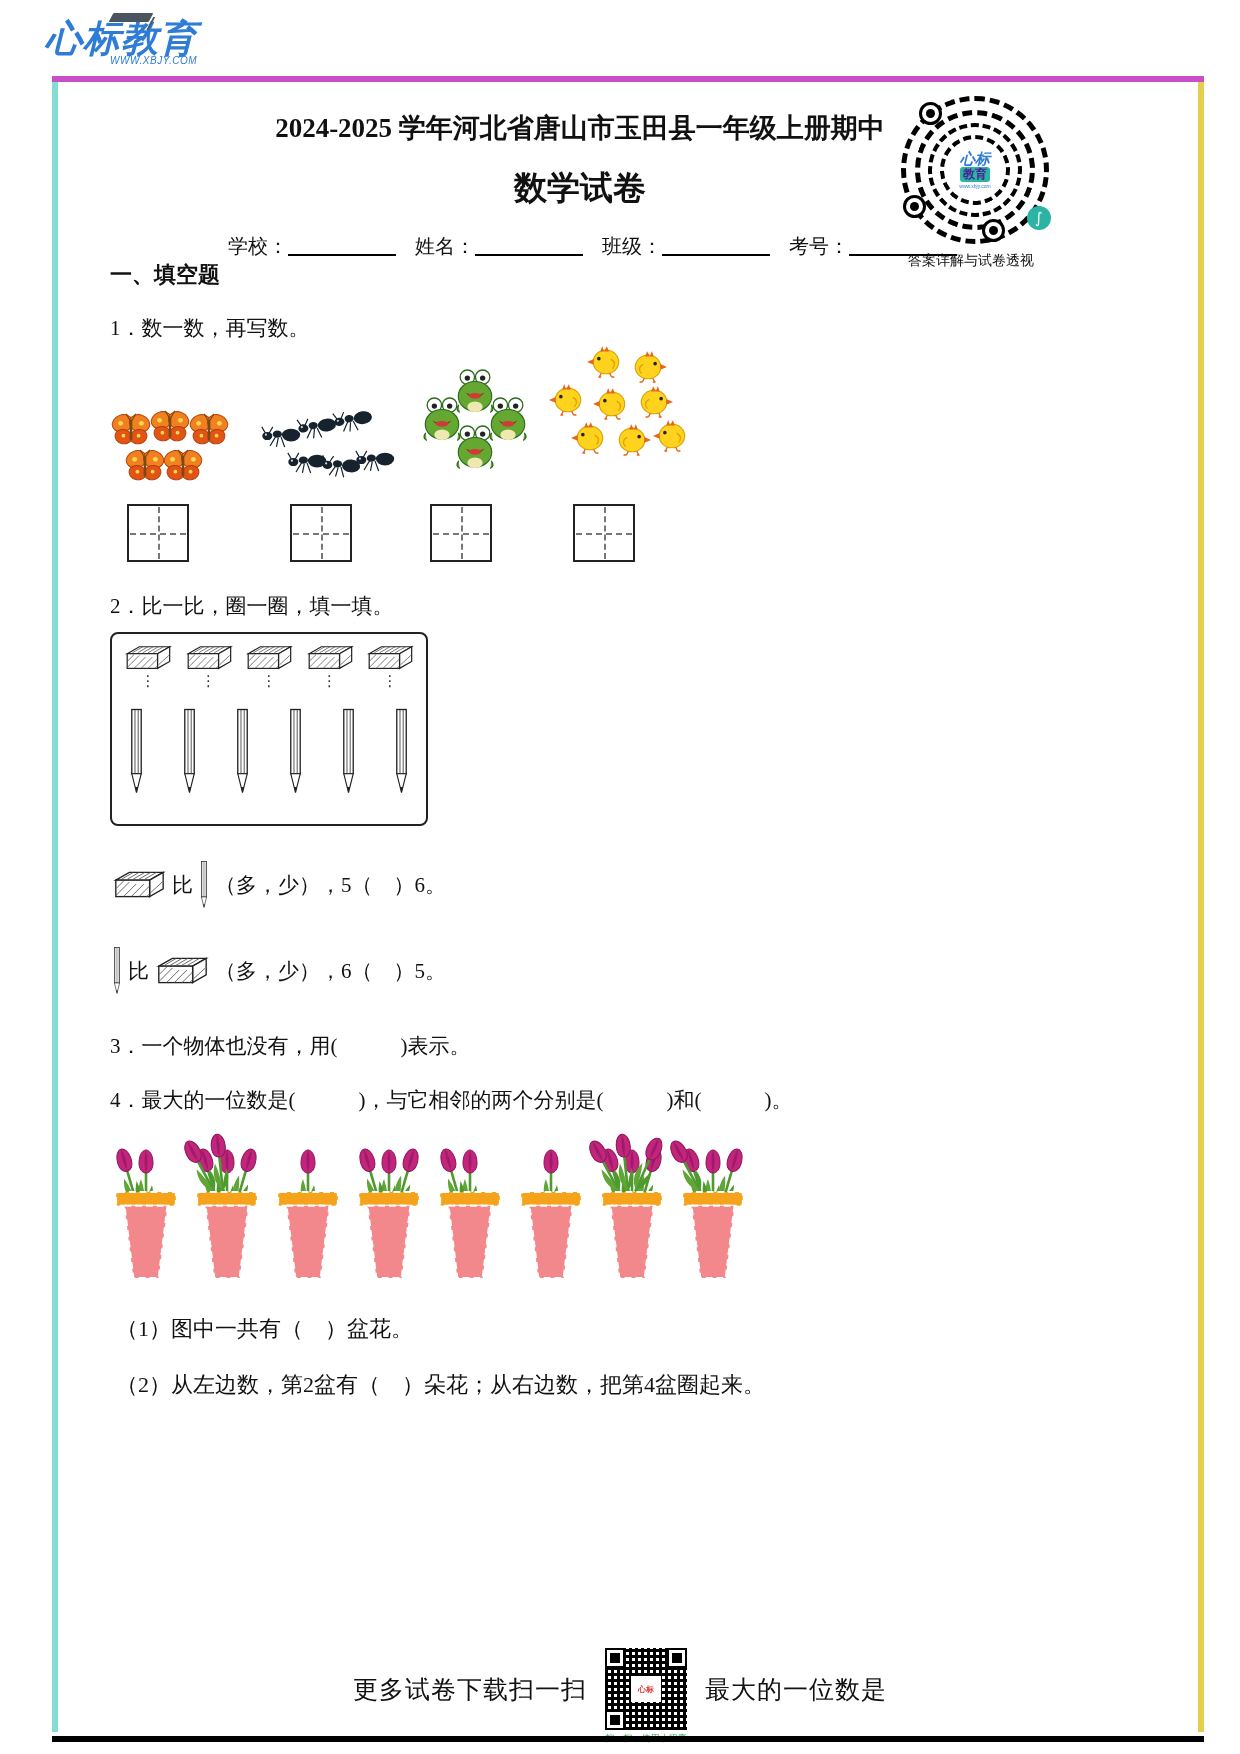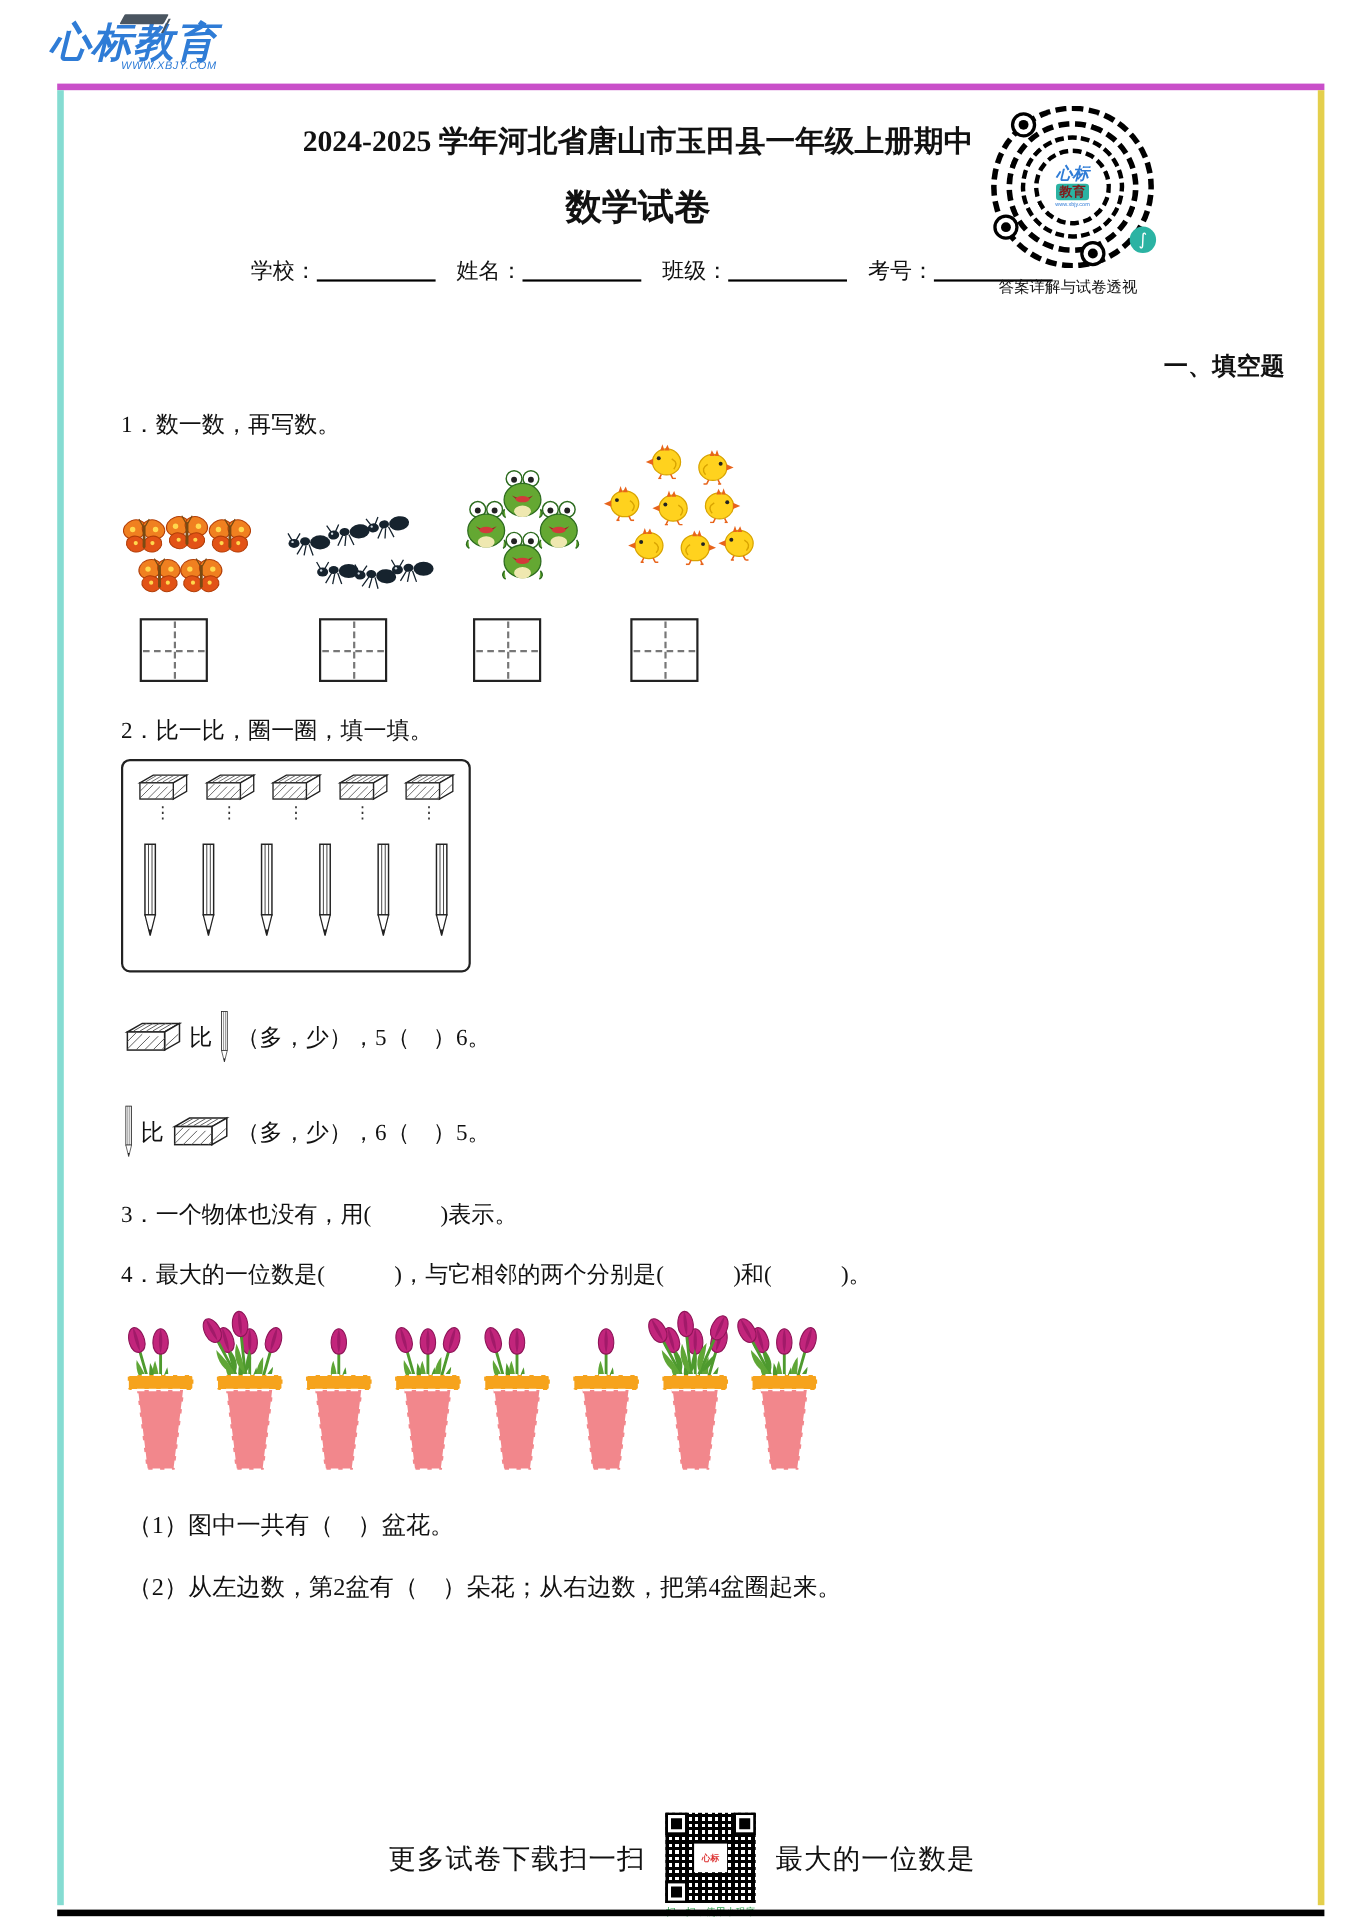--- a/index.html
+++ b/index.html
@@ -31,31 +31,31 @@
   .qr-top{position:absolute;top:14px;left:843px;width:150px;}
   .qr-circle{position:relative;width:148px;height:148px;}
   .ring{position:absolute;border-radius:50%;border:5px dashed #000;}
   .r1{inset:0;}
   .r2{inset:14px;transform:rotate(18deg);}
   .r3{inset:27px;transform:rotate(40deg);border-width:4px;}
   .r4{inset:39px;transform:rotate(64deg);border-width:4px;}
   .qr-center{position:absolute;inset:49px;background:#fff;border-radius:50%;display:flex;flex-direction:column;
              align-items:center;justify-content:center;z-index:2;font-family:"Liberation Sans",sans-serif;}
   .qr-c1{font-size:15px;font-weight:bold;font-style:italic;color:#2f7cd6;line-height:1;}
-  .qr-c2{font-size:12px;font-weight:bold;color:#7f1d1d;background:#2bb3a3;border-radius:3px;padding:0 3px;line-height:1.25;margin-top:1px;}
+  .qr-c2{font-size:12px;font-weight:bold;color:#4c1d95;background:#2bb3a3;border-radius:3px;padding:0 3px;line-height:1.25;margin-top:1px;}
   .qr-c3{font-size:5px;color:#2f7cd6;margin-top:1px;}
   .fd{position:absolute;width:17px;height:17px;border:3px solid #000;border-radius:50%;background:#fff;z-index:3;}
   .fd::after{content:"";position:absolute;inset:4px;background:#000;border-radius:50%;}
   .fd1{top:6px;left:18px;}.fd2{bottom:26px;left:2px;}.fd3{bottom:2px;right:44px;}
   .mp-icon{position:absolute;right:-2px;bottom:14px;width:24px;height:24px;border-radius:50%;background:#2bb3a3;
            color:#fff;display:flex;align-items:center;justify-content:center;font-size:15px;z-index:4;
            font-family:"DejaVu Sans",sans-serif;}
   .qr-top-caption{margin-top:8px;font-size:14px;text-align:center;white-space:nowrap;margin-left:-10px;}
 
-  .sec-head{margin-top:58px;font-size:22px;font-weight:bold;text-align:right;}
+  .sec-head{font-size:22px;font-weight:bold;}
   .q-text{margin-top:24px;font-size:21px;}
 
   
   .animals{position:relative;margin-top:2px;height:150px;}
   .agrp{position:absolute;}
   .agrp svg{position:absolute;}
   .g-butterflies{left:0;top:68px;width:122px;height:80px;}
   .g-butterflies svg{width:42px;height:36px;}
   .g-butterflies svg:nth-child(1){left:0;top:0;}
   .g-butterflies svg:nth-child(2){left:39px;top:-3px;}

